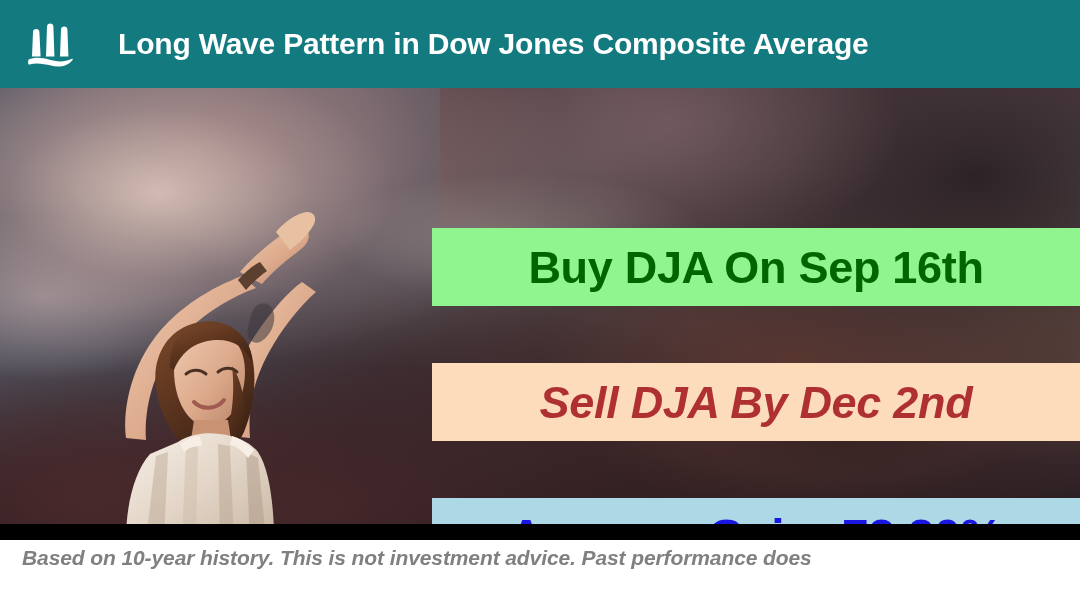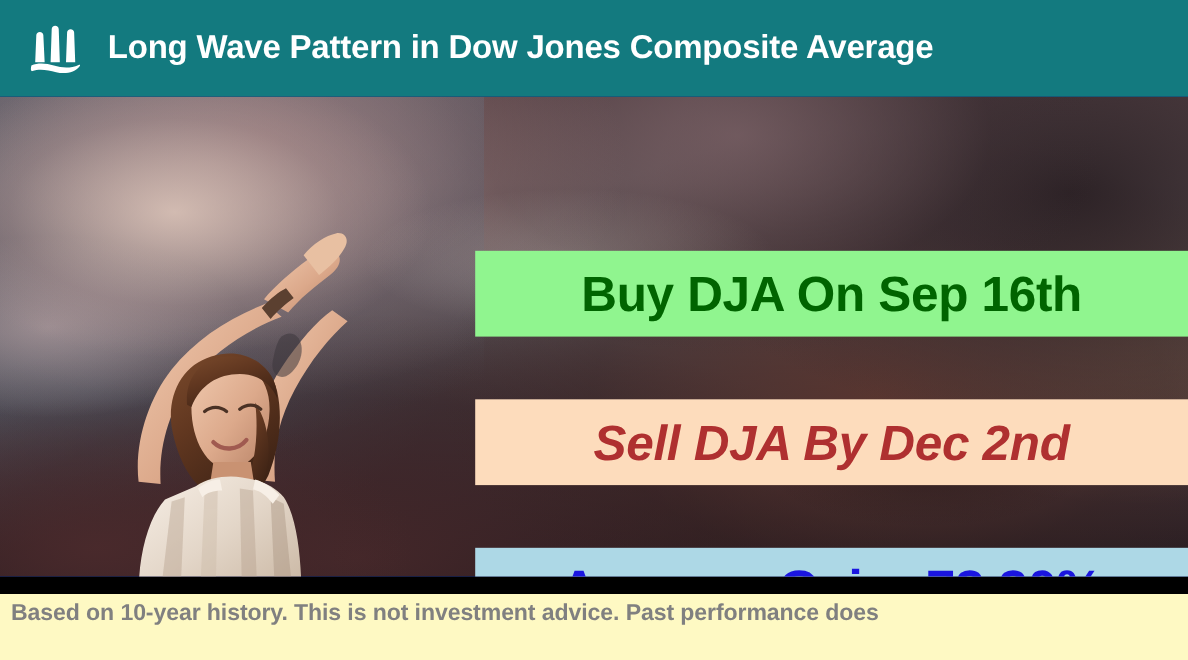--- a/index.html
+++ b/index.html
@@ -20,20 +20,21 @@
     width:52px; height:52px; margin-left:26px; margin-right:20px;
     flex:0 0 auto; position:relative;
   }
   #logo svg{ display:block; width:100%; height:100%; }
   #header-title{
     color:#FFFFFF;
     font-size:30px;
     font-weight:bold;
     letter-spacing:-0.2px;
     white-space:nowrap;
+    margin-left:20px;
   }
 
   
   #photo{
     position:absolute; left:0; top:88px; width:1080px; height:436px;
     overflow:hidden;
     background:#1d4ed8;
   }
   
   .sky{
@@ -90,22 +91,23 @@
   #banner-buy   { top:140px; background:#90F58F; }
   #banner-buy .banner-text{ color:#006400; }
   #banner-sell  { top:275px; background:#FDDCBC;font-style:italic; }
   #banner-sell .banner-text{ color:#AF3030; }
   #banner-gain  { top:410px; background:#ADD8E6; }
   #banner-gain .banner-text{ color:#1A15E0; font-size:48px; }
 
   
   #disclaimer{
     position:absolute; left:0; top:540px; width:1080px; height:60px;
-    background:#fef9c3;
-    padding:4px 14px 0 10px;
+    background:#ffffff;
+    padding:4px 14px 0 22px;
+    font-style:italic;
   }
   .disc-line{
     color:#808080;
     font-size:21px;
     font-weight:bold;
     line-height:28px;
     white-space:nowrap;
     letter-spacing:-0.1px;
   }
 </style>

